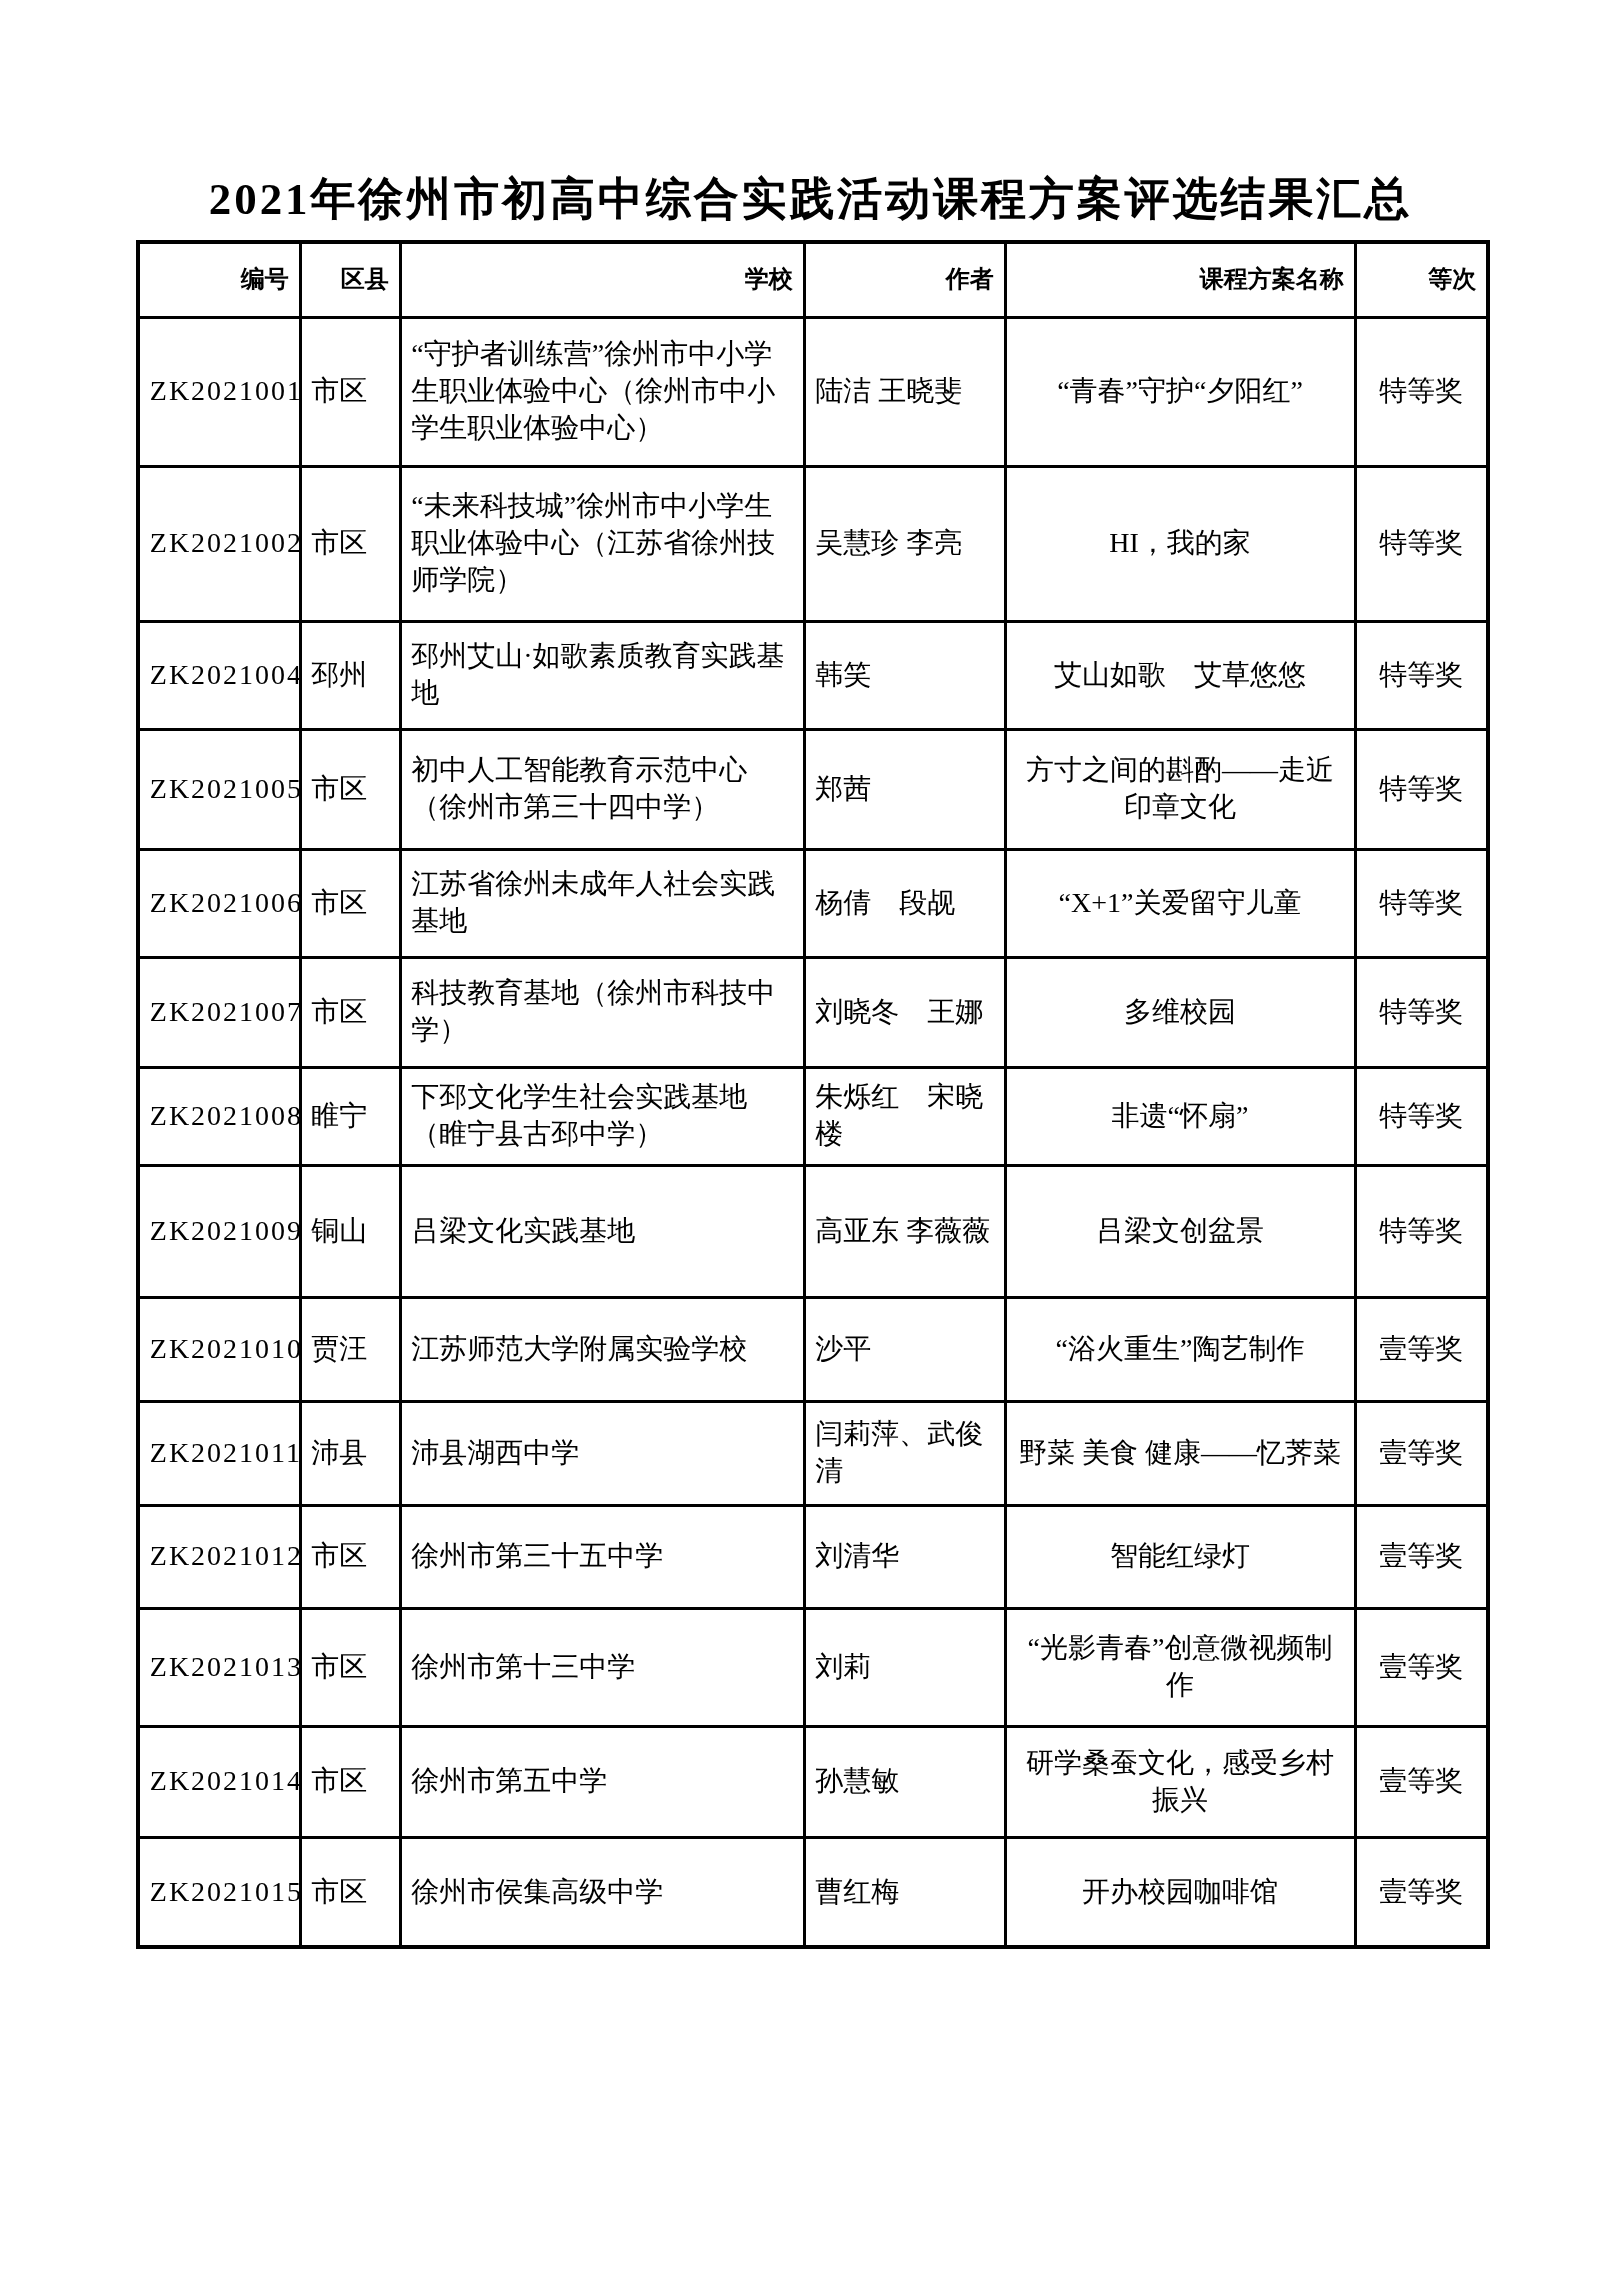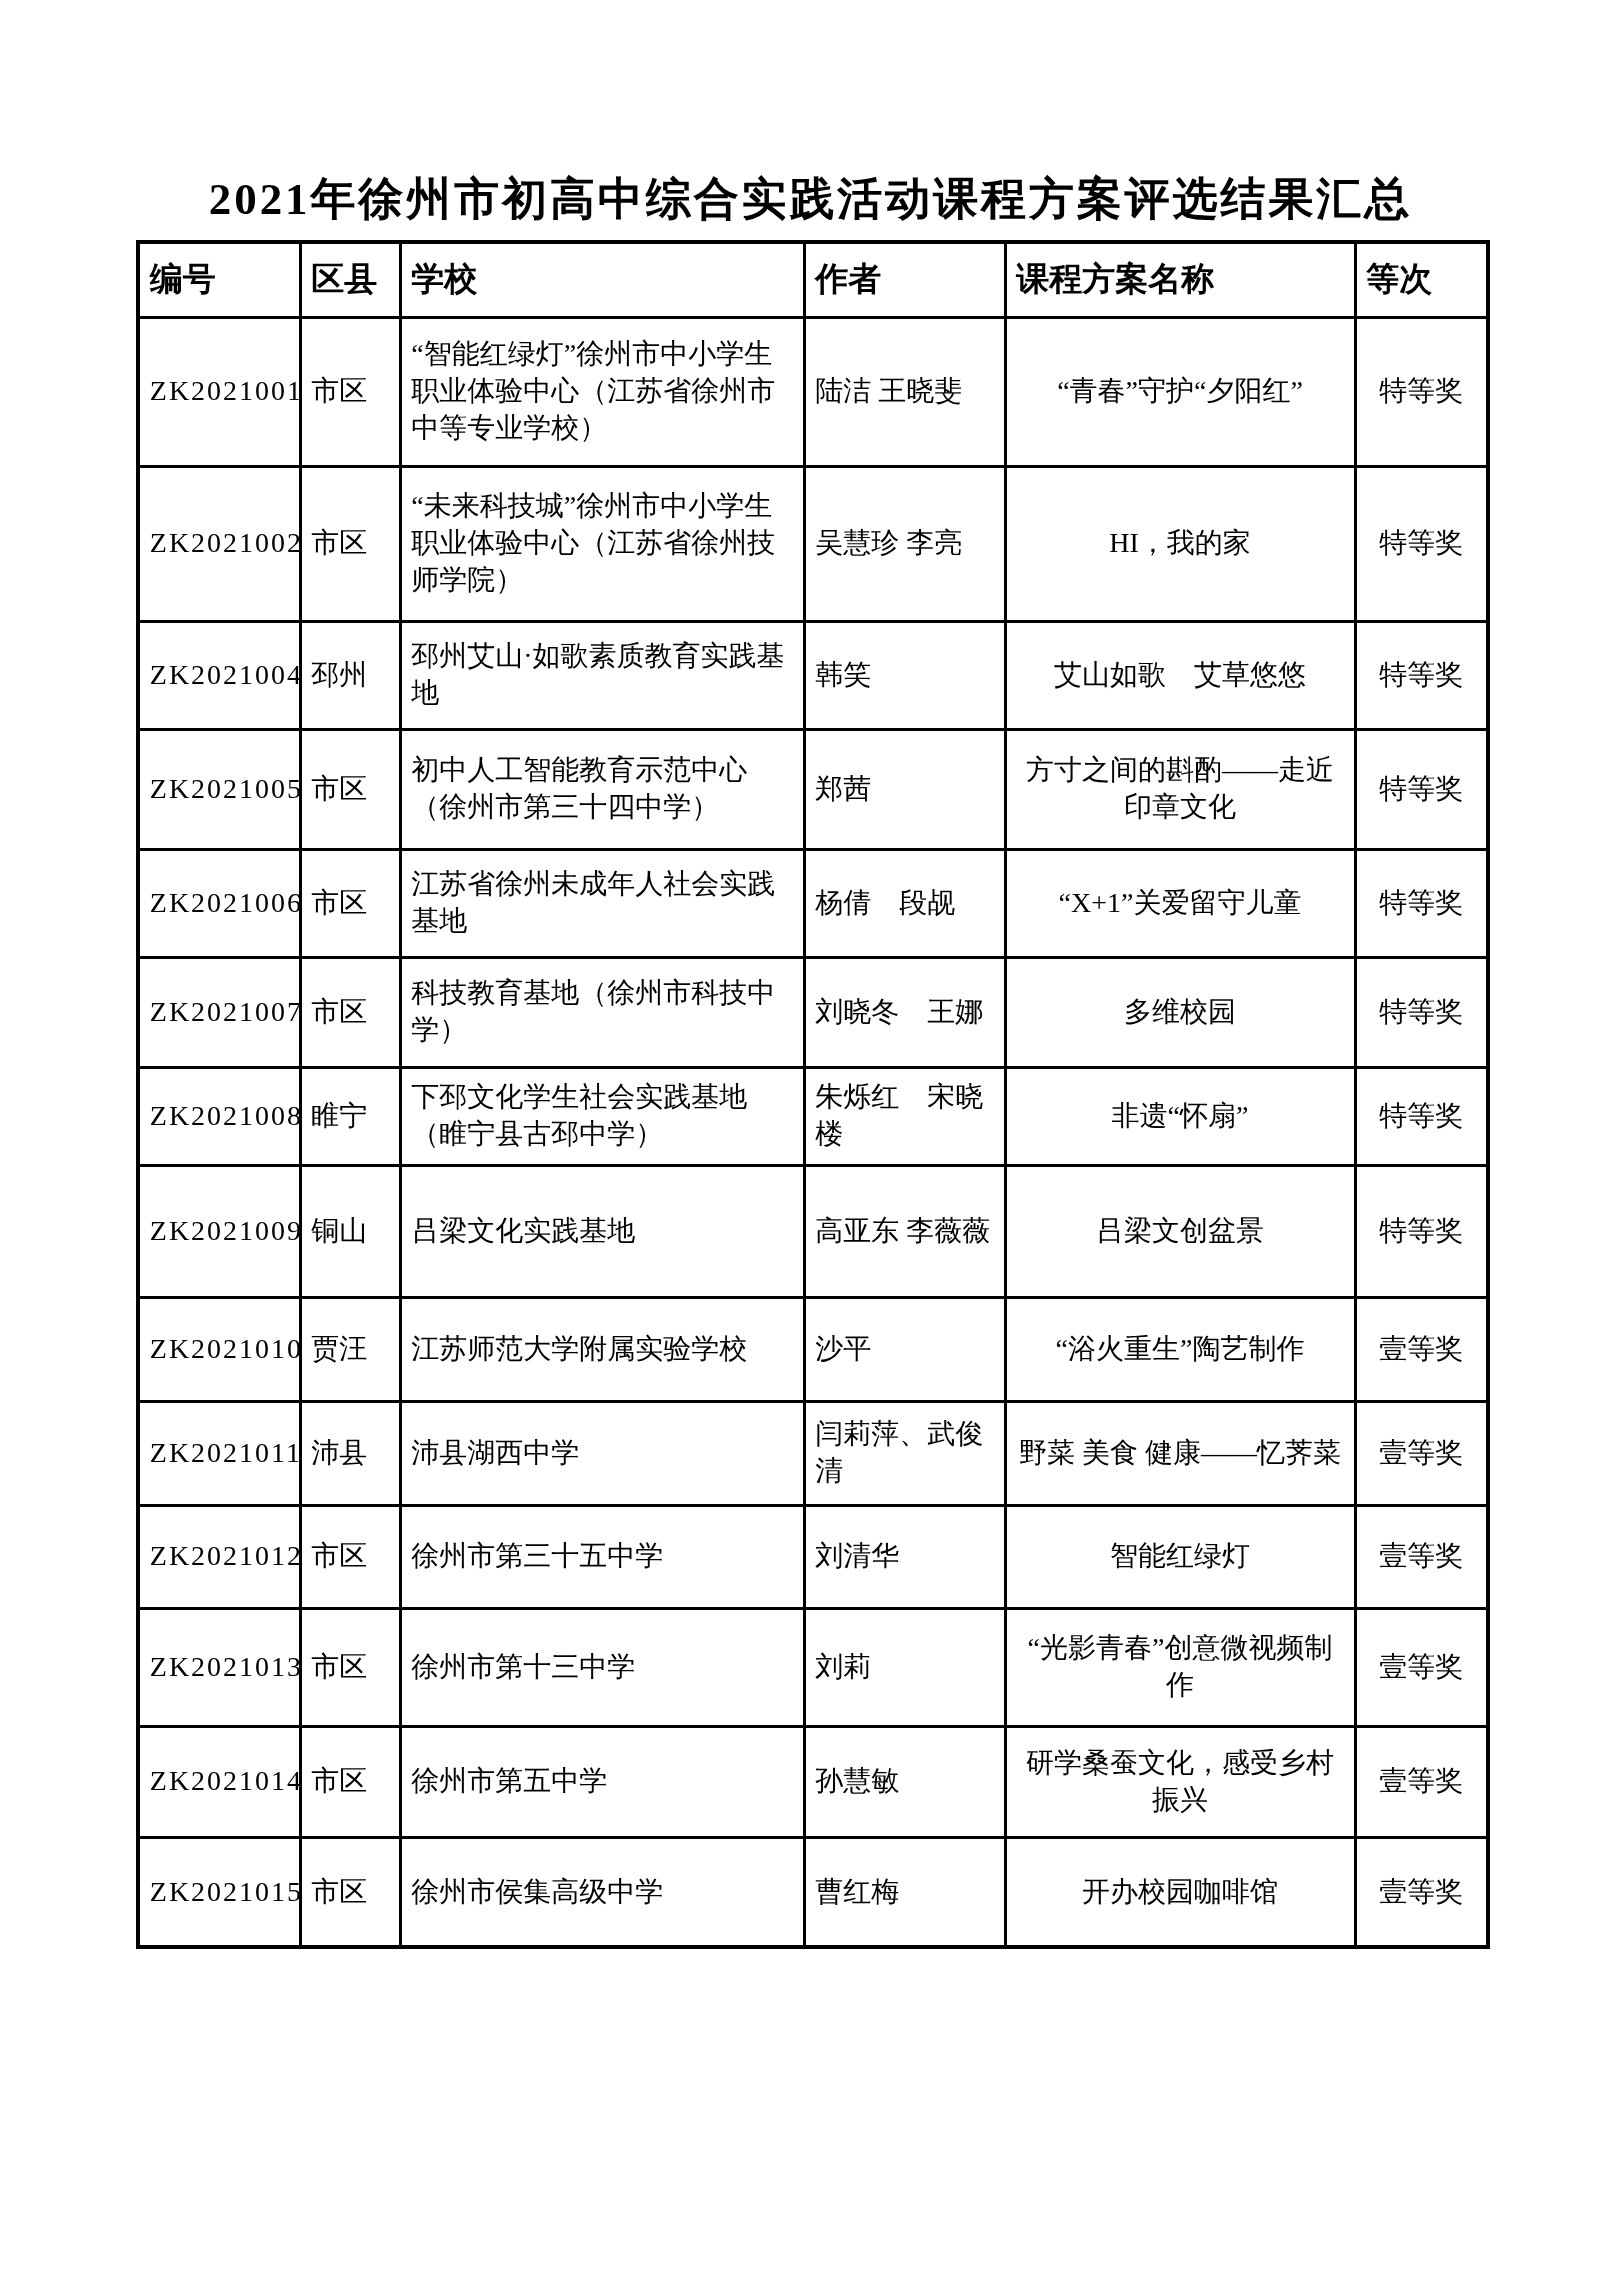--- a/index.html
+++ b/index.html
@@ -43,23 +43,23 @@
   table.results th,
   table.results td {
     border: 3.9px solid #000;
     vertical-align: middle;
     font-size: 28px;
     line-height: 1.32;
     padding: 3.9px 9.8px;
     overflow: hidden;
   }
   table.results th {
-    font-size: 33px;
+    font-size: 24px;
     font-weight: bold;
-    text-align: left;
+    text-align: right;
     height: 64px;
   }
   td.col-id      { text-align: right; letter-spacing: 2px; padding-left: 2px; padding-right: 2px; }
   td.col-district{ text-align: left;  padding-left: 7.8px; }
   td.col-school  { text-align: left;  padding-left: 11.8px; padding-right: 5.9px; }
   td.col-authors { text-align: left;  padding-left: 7.8px;  padding-right: 3.9px; }
   td.col-plan    { text-align: center; padding-left: 9.8px; padding-right: 9.8px; }
   td.col-award   { text-align: center; padding-left: 3.9px; padding-right: 3.9px; }
 
   tbody tr:nth-child(1)  { height: 149px; }
@@ -102,21 +102,21 @@
           <th>学校</th>
           <th>作者</th>
           <th>课程方案名称</th>
           <th>等次</th>
         </tr>
       </thead>
       <tbody>
     <tr>
       <td class="col-id">ZK2021001</td>
       <td class="col-district">市区</td>
-      <td class="col-school">“智能红绿灯”徐州市中小学生职业体验中心（江苏省徐州市中等专业学校）</td>
+      <td class="col-school">“守护者训练营”徐州市中小学生职业体验中心（徐州市中小学生职业体验中心）</td>
       <td class="col-authors">陆洁 王晓斐</td>
       <td class="col-plan">“青春”守护“夕阳红”</td>
       <td class="col-award">特等奖</td>
     </tr>
 
     <tr>
       <td class="col-id">ZK2021002</td>
       <td class="col-district">市区</td>
       <td class="col-school">“未来科技城”徐州市中小学生职业体验中心（江苏省徐州技师学院）</td>
       <td class="col-authors">吴慧珍 李亮</td>

